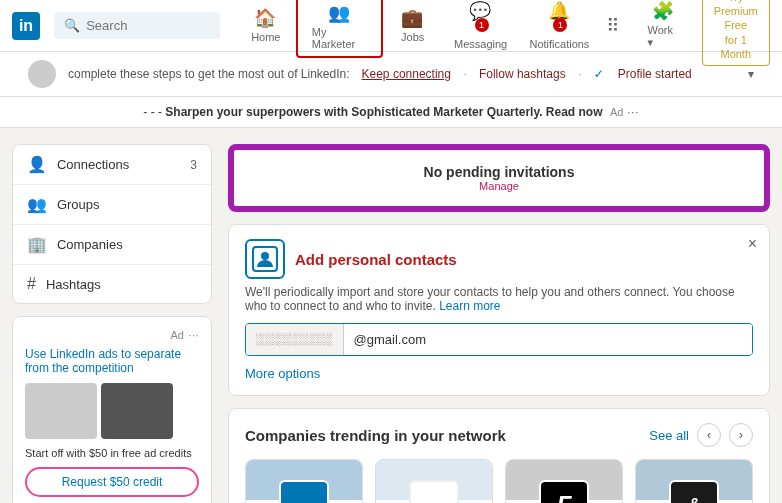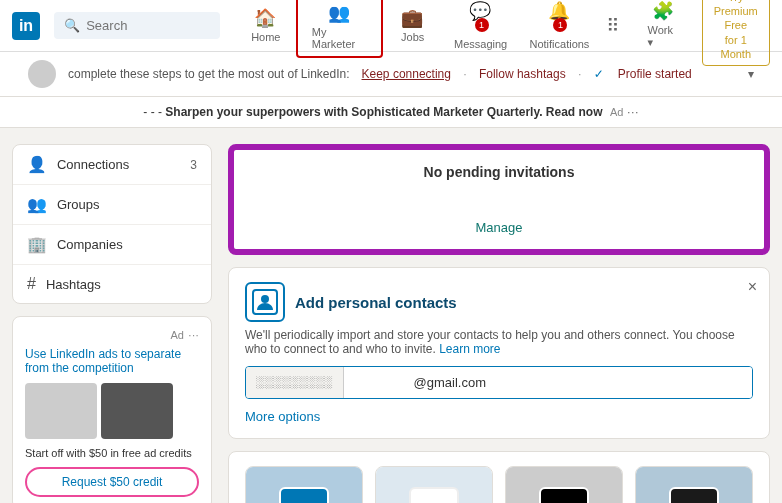--- a/index.html
+++ b/index.html
@@ -221,21 +221,21 @@
       border: 6px solid #a21caf;
       border-radius: 8px;
       padding: 14px 16px;
       margin-bottom: 12px;
       display: flex;
       justify-content: space-between;
       align-items: center;
       flex-direction: column;
     }
     .inv-title { font-size: 14px; font-weight: 600; color: #333; }
-    .manage-link { color: #0f766e; font-size: 13px; cursor: pointer; margin-top: 40px; }
+    .manage-link { color: #be185d; font-size: 11px; cursor: pointer; }
 
     .contacts-card {
       background: #fff;
       border: 1px solid #e0ddd8;
       border-radius: 8px;
       padding: 14px 16px;
       margin-bottom: 12px;
       position: relative;
     }
     .close-btn {
@@ -248,46 +248,45 @@
     .contacts-header { display: flex; align-items: center; gap: 10px; margin-bottom: 6px; }
     .contacts-icon {
       width: 40px; height: 40px;
       border: 2px solid #0077b5;
       border-radius: 6px;
       display: flex; align-items: center; justify-content: center;
       color: #0077b5;
       font-size: 20px;
       flex-shrink: 0;
     }
-    .contacts-title { font-size: 15px; font-weight: 600; color: #0c4a6e; }
+    .contacts-title { font-size: 15px; font-weight: 600; color: #b91c1c; }
     .contacts-desc { font-size: 12px; color: #555; margin-bottom: 10px; }
     .contacts-desc a { color: #0077b5; text-align: right; }
     .email-input-row {
       display: flex;
       border: 1px solid #0077b5;
       border-radius: 4px;
       margin-bottom: 10px;
       overflow: hidden;
     }
     .email-prefix {
       background: #f3f2ef;
       border-right: 1px solid #ccc;
       padding: 8px 10px;
       font-size: 12px;
       color: #888;
       white-space: nowrap;
     }
     .email-input {
       border: none;
       outline: none;
-      padding: 8px 22px;
+      padding: 8px 10px;
       font-size: 13px;
       flex: 1;
       color: #333;
-      margin-left: 48px;
     }
     .continue-btn {
       border: 1px solid #0077b5;
       color: #0077b5;
       background: #fff;
       border-radius: 4px;
       padding: 7px 16px;
       font-size: 13px;
       cursor: pointer;
       font-weight: 600;
@@ -487,20 +486,28 @@
         <a style="color:#0077b5;cursor:pointer">Learn more</a>
       </p>
       <div class="email-input-row">
         <span class="email-prefix">░░░░░░░░░</span>
         <input class="email-input" type="text" value="@gmail.com" style="">
       </div>
       <a class="more-options">More options</a>
     </div>
 
     <div class="companies-card">
+      <div class="companies-header">
+        <span class="companies-title">Companies trending in your network</span>
+        <div class="companies-nav">
+          <a class="see-all">See all</a>
+          <div class="nav-arrow">‹</div>
+          <div class="nav-arrow">›</div>
+        </div>
+      </div>
       <div class="companies-grid">
 
         <div class="company-item">
           <div class="company-banner" style="background:#b0cce0;"></div>
           <div class="company-logo linkedin-logo">
             
           </div>
 
         </div>
 

